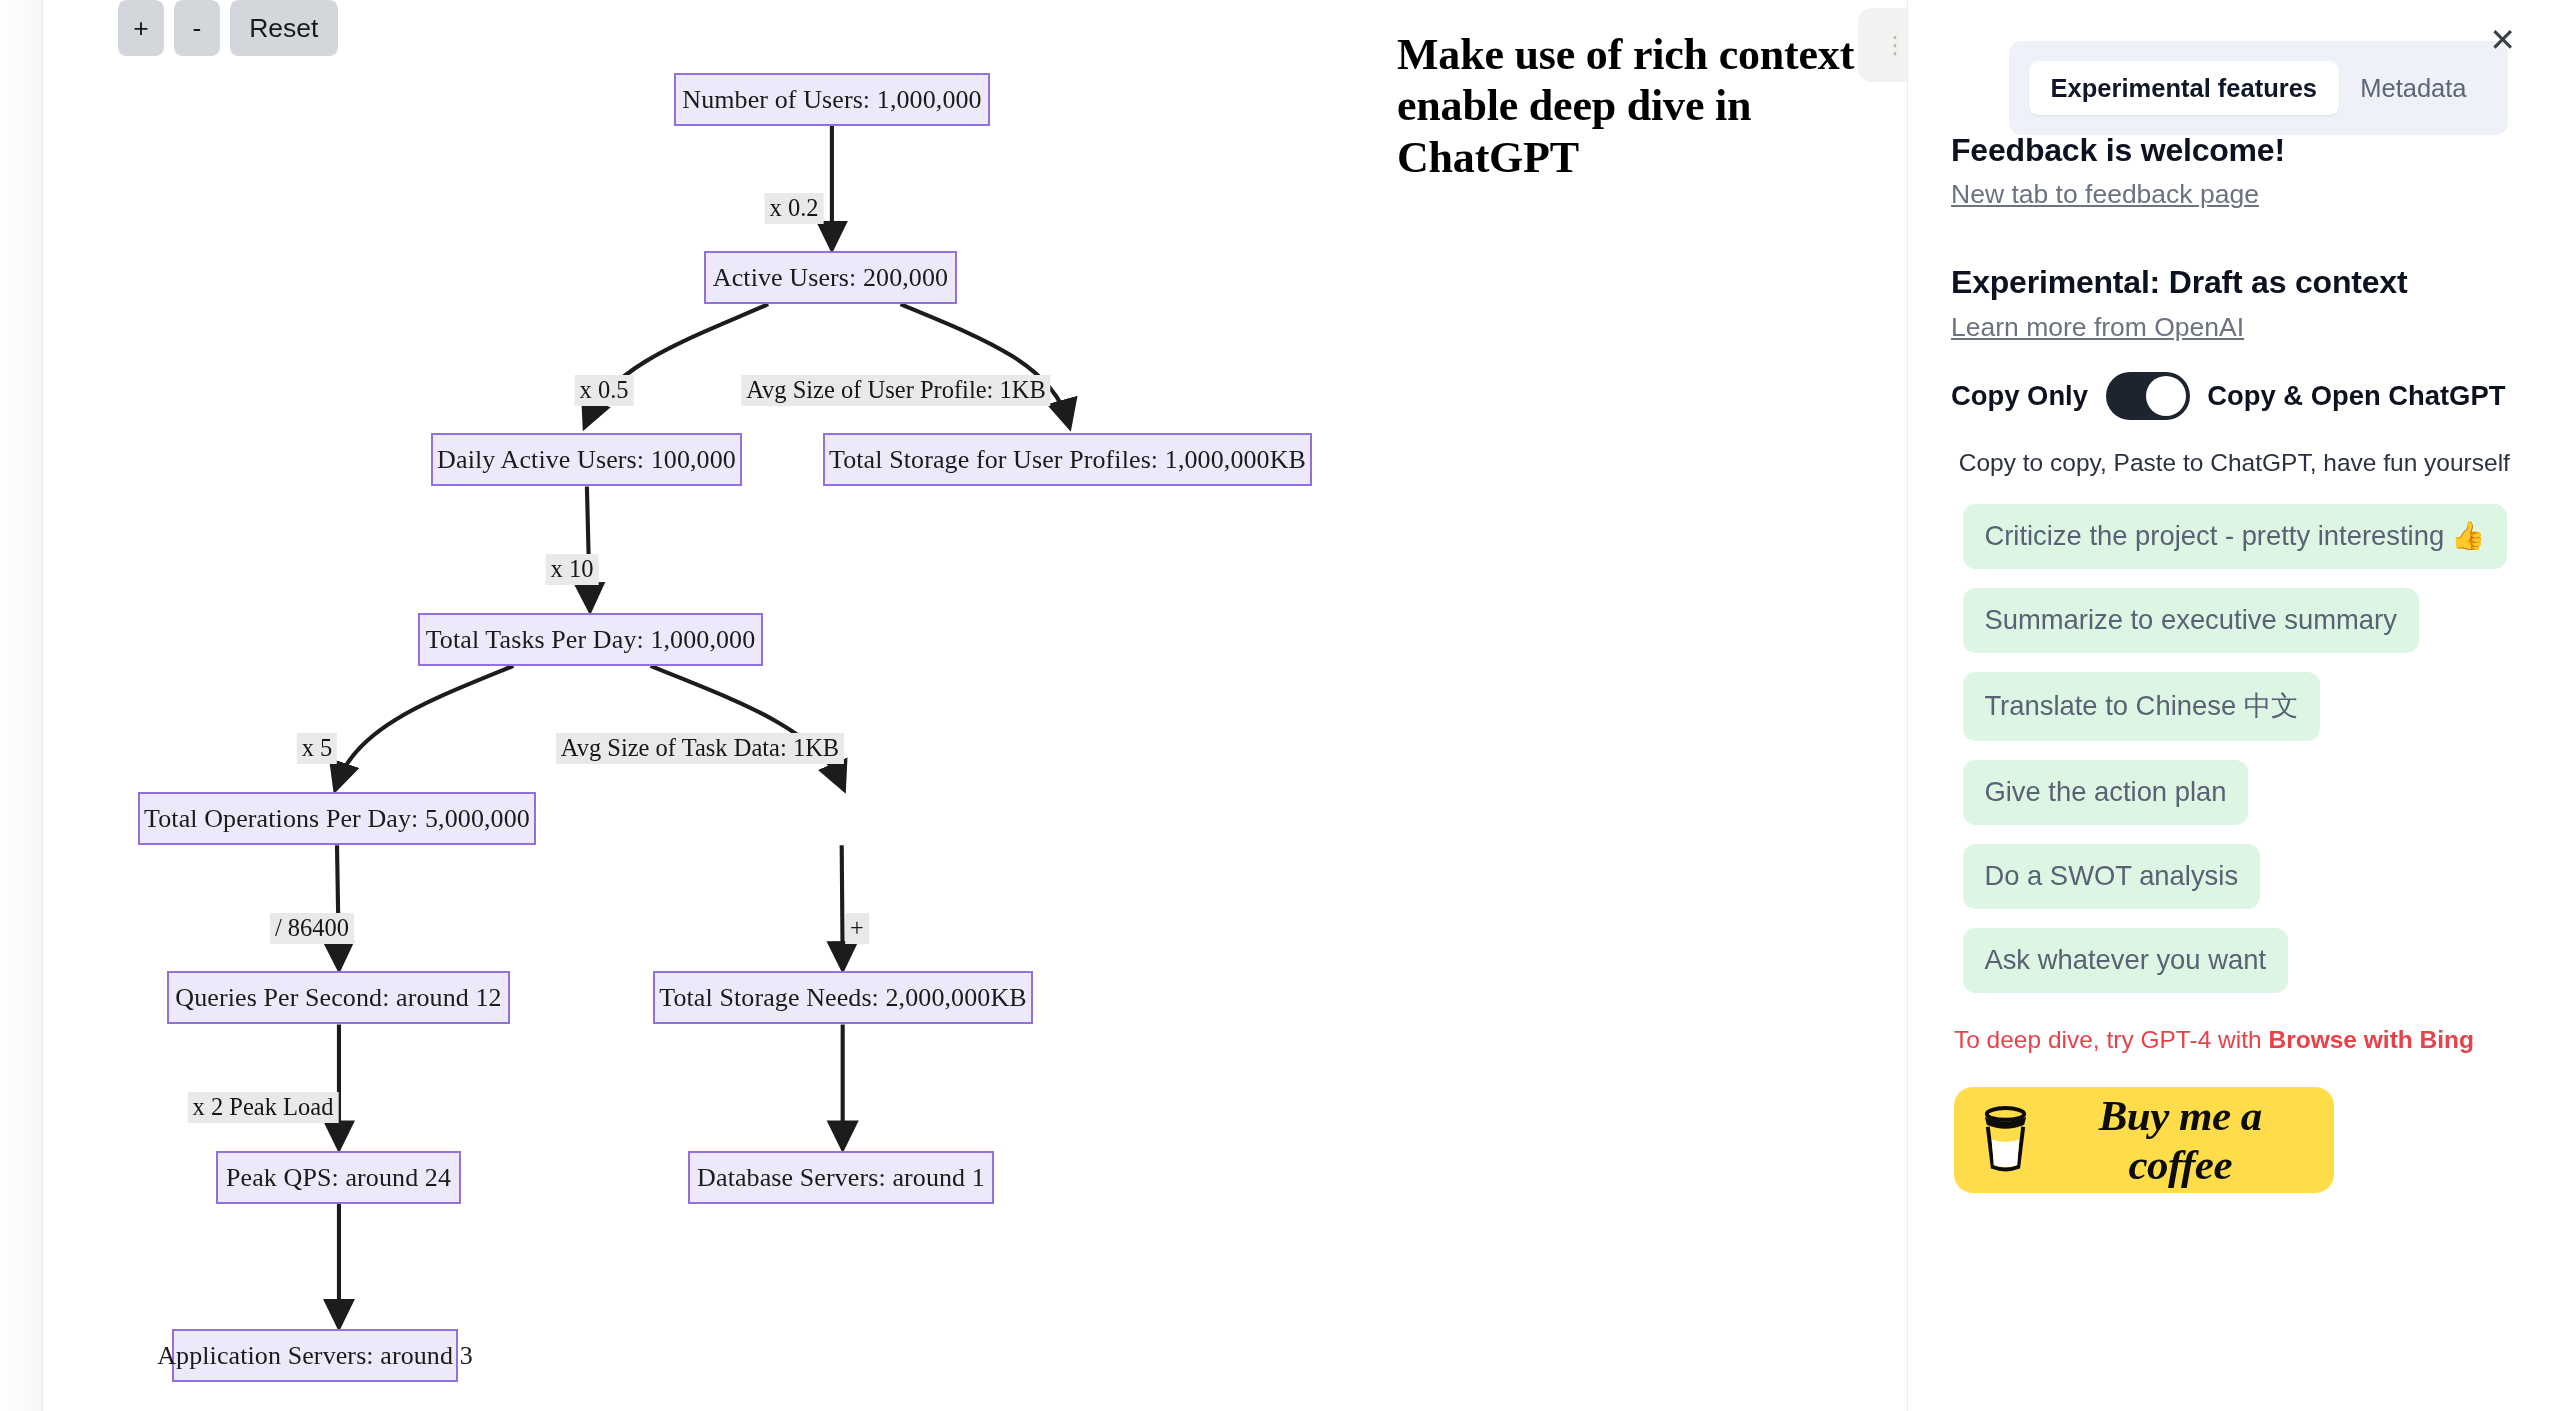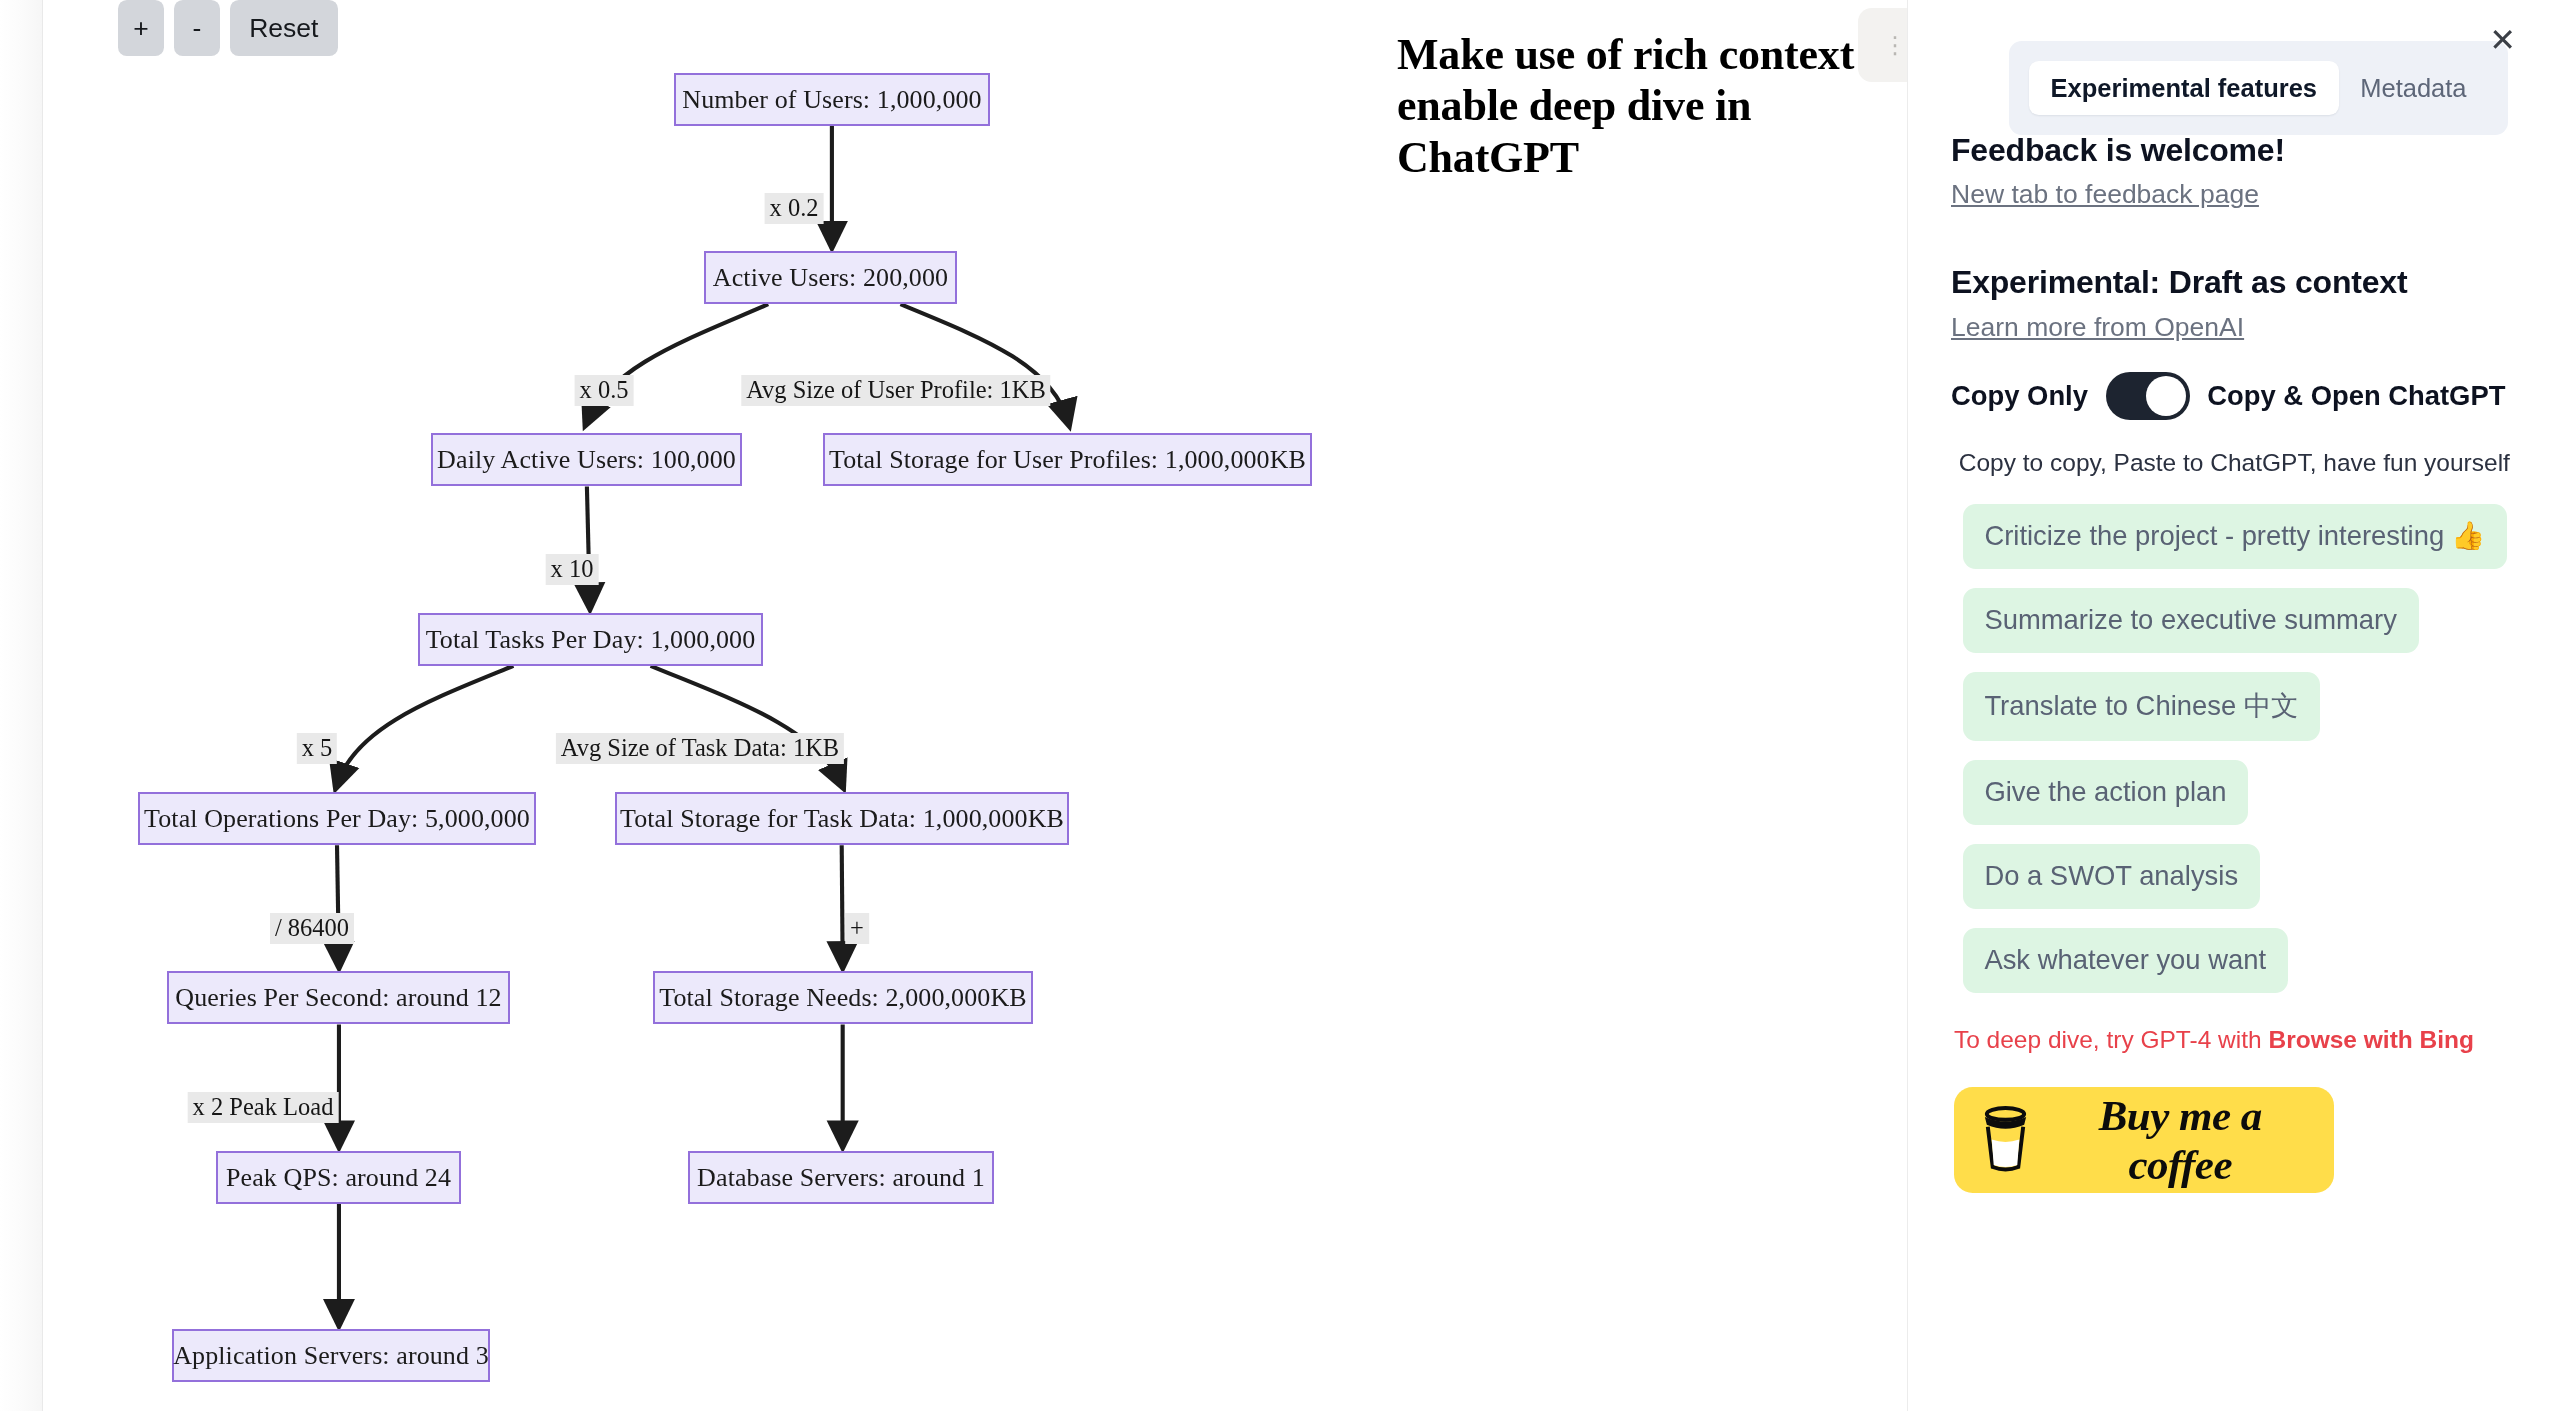--- a/index.html
+++ b/index.html
@@ -192,26 +192,25 @@
         <path d="M816,1045 L816,1166"></path>
       </g>
     </svg>
 
     <div class="node" style="left: 631px; top: 73px; width: 316px;">Number of Users: 1,000,000</div>
     <div class="node" style="left: 661px; top: 251px; width: 253px;">Active Users: 200,000</div>
     <div class="node" style="left: 388px; top: 433px; width: 311px;">Daily Active Users: 100,000</div>
     <div class="node" style="left: 780px; top: 433px; width: 489px;">Total Storage for User Profiles: 1,000,000KB</div>
     <div class="node" style="left: 375px; top: 613px; width: 345px;">Total Tasks Per Day: 1,000,000</div>
     <div class="node" style="left: 95px; top: 792px; width: 398px;">Total Operations Per Day: 5,000,000</div>
-    <div class="node" style="left: 572px; top: 792px; width: 454px;">Total Storage for Task Data: 1,000,000KB</div>
     <div class="node" style="left: 124px; top: 971px; width: 343px;">Queries Per Second: around 12</div>
     <div class="node" style="left: 610px; top: 971px; width: 380px;">Total Storage Needs: 2,000,000KB</div>
     <div class="node" style="left: 173px; top: 1151px; width: 245px;">Peak QPS: around 24</div>
     <div class="node" style="left: 645px; top: 1151px; width: 306px;">Database Servers: around 1</div>
-    <div class="node" style="left: 129px; top: 1329px; width: 318px;">Application Servers: around 3</div>
+    <div class="node" style="left: 129px; top: 1329px; width: 286px;">Application Servers: around 3</div>
 
     <div class="elabel" style="top: 193px; left: 751px; transform: translateX(-50%);">x 0.2</div>
     <div class="elabel" style="top: 375px; left: 517px; transform: translateX(-50%); margin-left: 44px;">x 0.5</div>
     <div class="elabel" style="top: 375px; left: 853px; transform: translateX(-50%);">Avg Size of User Profile: 1KB</div>
     <div class="elabel" style="top: 554px; left: 529px; transform: translateX(-50%);">x 10</div>
     <div class="elabel" style="top: 733px; left: 274px; transform: translateX(-50%);">x 5</div>
     <div class="elabel" style="top: 733px; left: 657px; transform: translateX(-50%);">Avg Size of Task Data: 1KB</div>
     <div class="elabel" style="top: 913px; left: 269px; transform: translateX(-50%);">/ 86400</div>
     <div class="elabel" style="top: 913px; left: 814px; transform: translateX(-50%);">+</div>
     <div class="elabel" style="top: 1092px; left: 220px; transform: translateX(-50%);">x 2 Peak Load</div>

